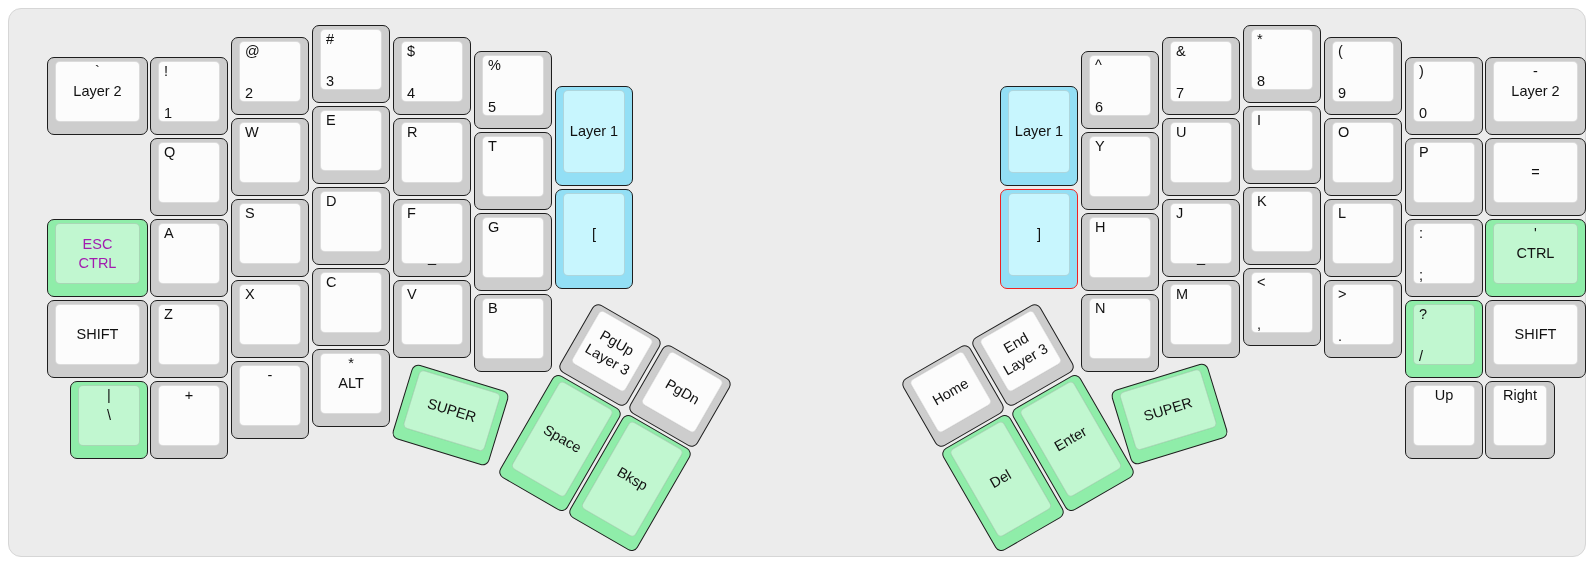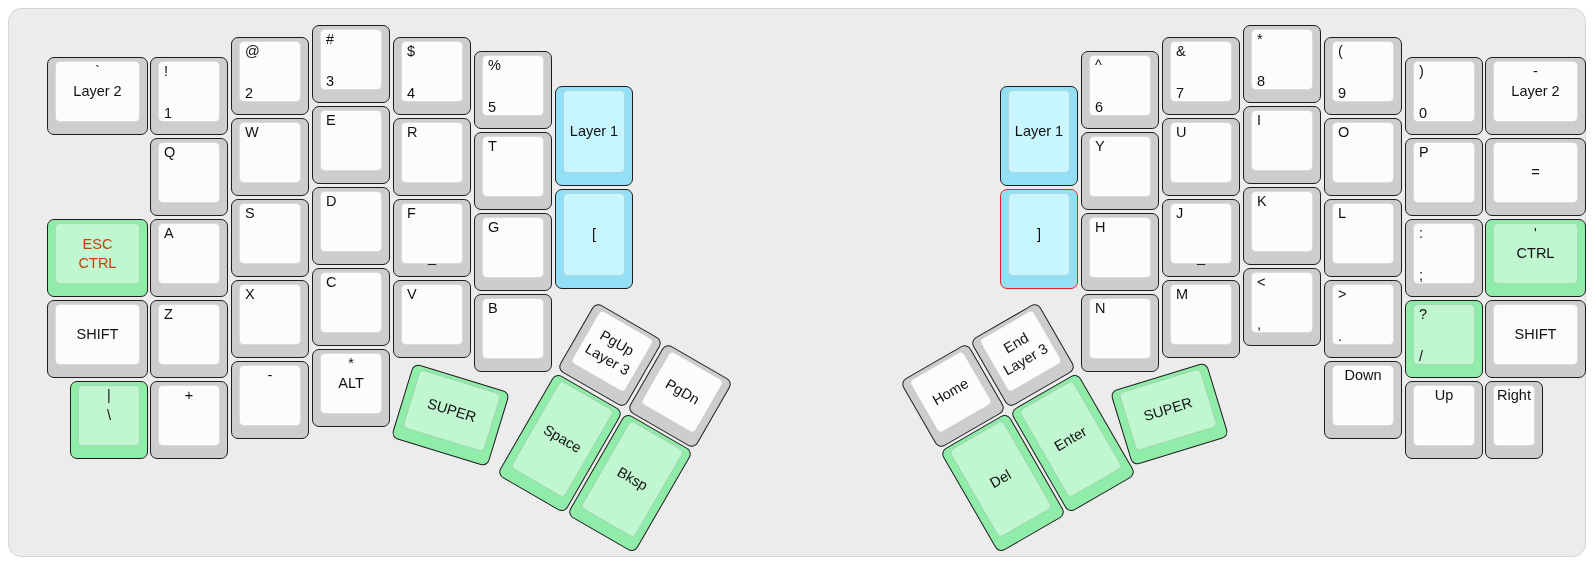--- a/index.html
+++ b/index.html
@@ -118,21 +118,21 @@
       <div class="keytop" style="background: rgb(252, 252, 252); color: rgb(17, 17, 17);">
         <div class="leg leg-tl">T</div>
       </div>
     </div>
     <div class="key" style="left: 546px; top: 180px; width: 78px; height: 100px; background: rgb(147, 223, 245); border-color: rgb(30, 30, 30);">
       <div class="keytop" style="background: rgb(200, 246, 254); color: rgb(17, 17, 17);">
         <div class="leg leg-cc">[</div>
       </div>
     </div>
     <div class="key" style="left: 38px; top: 210px; width: 101px; height: 78px; background: rgb(143, 237, 169); border-color: rgb(30, 30, 30);">
-      <div class="keytop" style="background: rgb(193, 247, 208); color: #c2410c;">
+      <div class="keytop" style="background: rgb(193, 247, 208); color: #a21caf;">
         <div class="leg leg-cc">
           <div>ESC</div>
           <div>CTRL</div>
         </div>
       </div>
     </div>
     <div class="key" style="left: 141px; top: 210px; width: 78px; height: 78px; background: rgb(205, 205, 205); border-color: rgb(30, 30, 30);">
       <div class="keytop" style="background: rgb(252, 252, 252); color: rgb(17, 17, 17);">
         <div class="leg leg-tl">A</div>
       </div>
@@ -373,31 +373,26 @@
       <div class="keytop" style="background: rgb(193, 247, 208); color: rgb(17, 17, 17);">
         <div class="leg leg-tl">?</div>
         <div class="leg leg-bl">/</div>
       </div>
     </div>
     <div class="key" style="left: 1476px; top: 291px; width: 101px; height: 78px; background: rgb(205, 205, 205); border-color: rgb(30, 30, 30);">
       <div class="keytop" style="background: rgb(252, 252, 252); color: rgb(17, 17, 17);">
         <div class="leg leg-cc">SHIFT</div>
       </div>
     </div>
-    <div class="key" style="left: 1315px; top: 352px; width: 78px; height: 78px; background: rgb(205, 205, 205); border-color: rgb(30, 30, 30);">
-      <div class="keytop" style="background: rgb(252, 252, 252); color: rgb(17, 17, 17);">
-        <div class="leg leg-tc">Down</div>
-      </div>
-    </div>
     <div class="key" style="left: 1396px; top: 372px; width: 78px; height: 78px; background: rgb(205, 205, 205); border-color: rgb(30, 30, 30);">
       <div class="keytop" style="background: rgb(252, 252, 252); color: rgb(17, 17, 17);">
         <div class="leg leg-tc">Up</div>
       </div>
     </div>
-    <div class="key" style="left: 1476px; top: 372px; width: 58px; height: 78px; background: rgb(205, 205, 205); border-color: rgb(30, 30, 30); text-decoration: underline;">
+    <div class="key" style="left: 1476px; top: 372px; width: 70px; height: 78px; background: rgb(205, 205, 205); border-color: rgb(30, 30, 30); text-decoration: underline;">
       <div class="keytop" style="background: rgb(252, 252, 252); color: rgb(17, 17, 17);">
         <div class="leg leg-tc">Right</div>
       </div>
     </div>
     <div class="key" style="left: 905px; top: 348px; width: 78px; height: 78px; transform: rotate(-30deg); background: rgb(205, 205, 205); border-color: rgb(30, 30, 30);">
       <div class="keytop" style="background: rgb(252, 252, 252); color: rgb(17, 17, 17);">
         <div class="leg leg-cc">Home</div>
       </div>
     </div>
     <div class="key" style="left: 975px; top: 307px; width: 78px; height: 78px; transform: rotate(-30deg); background: rgb(205, 205, 205); border-color: rgb(30, 30, 30);">

